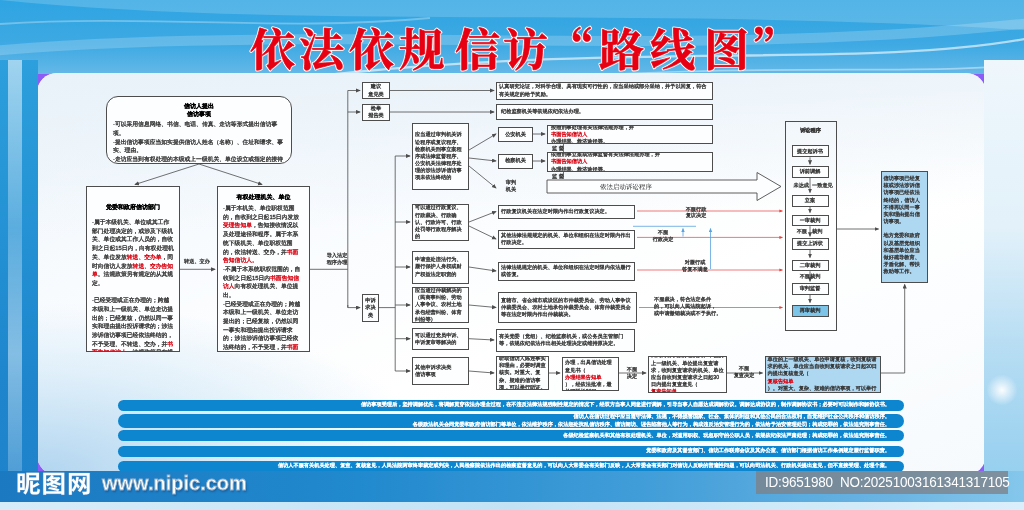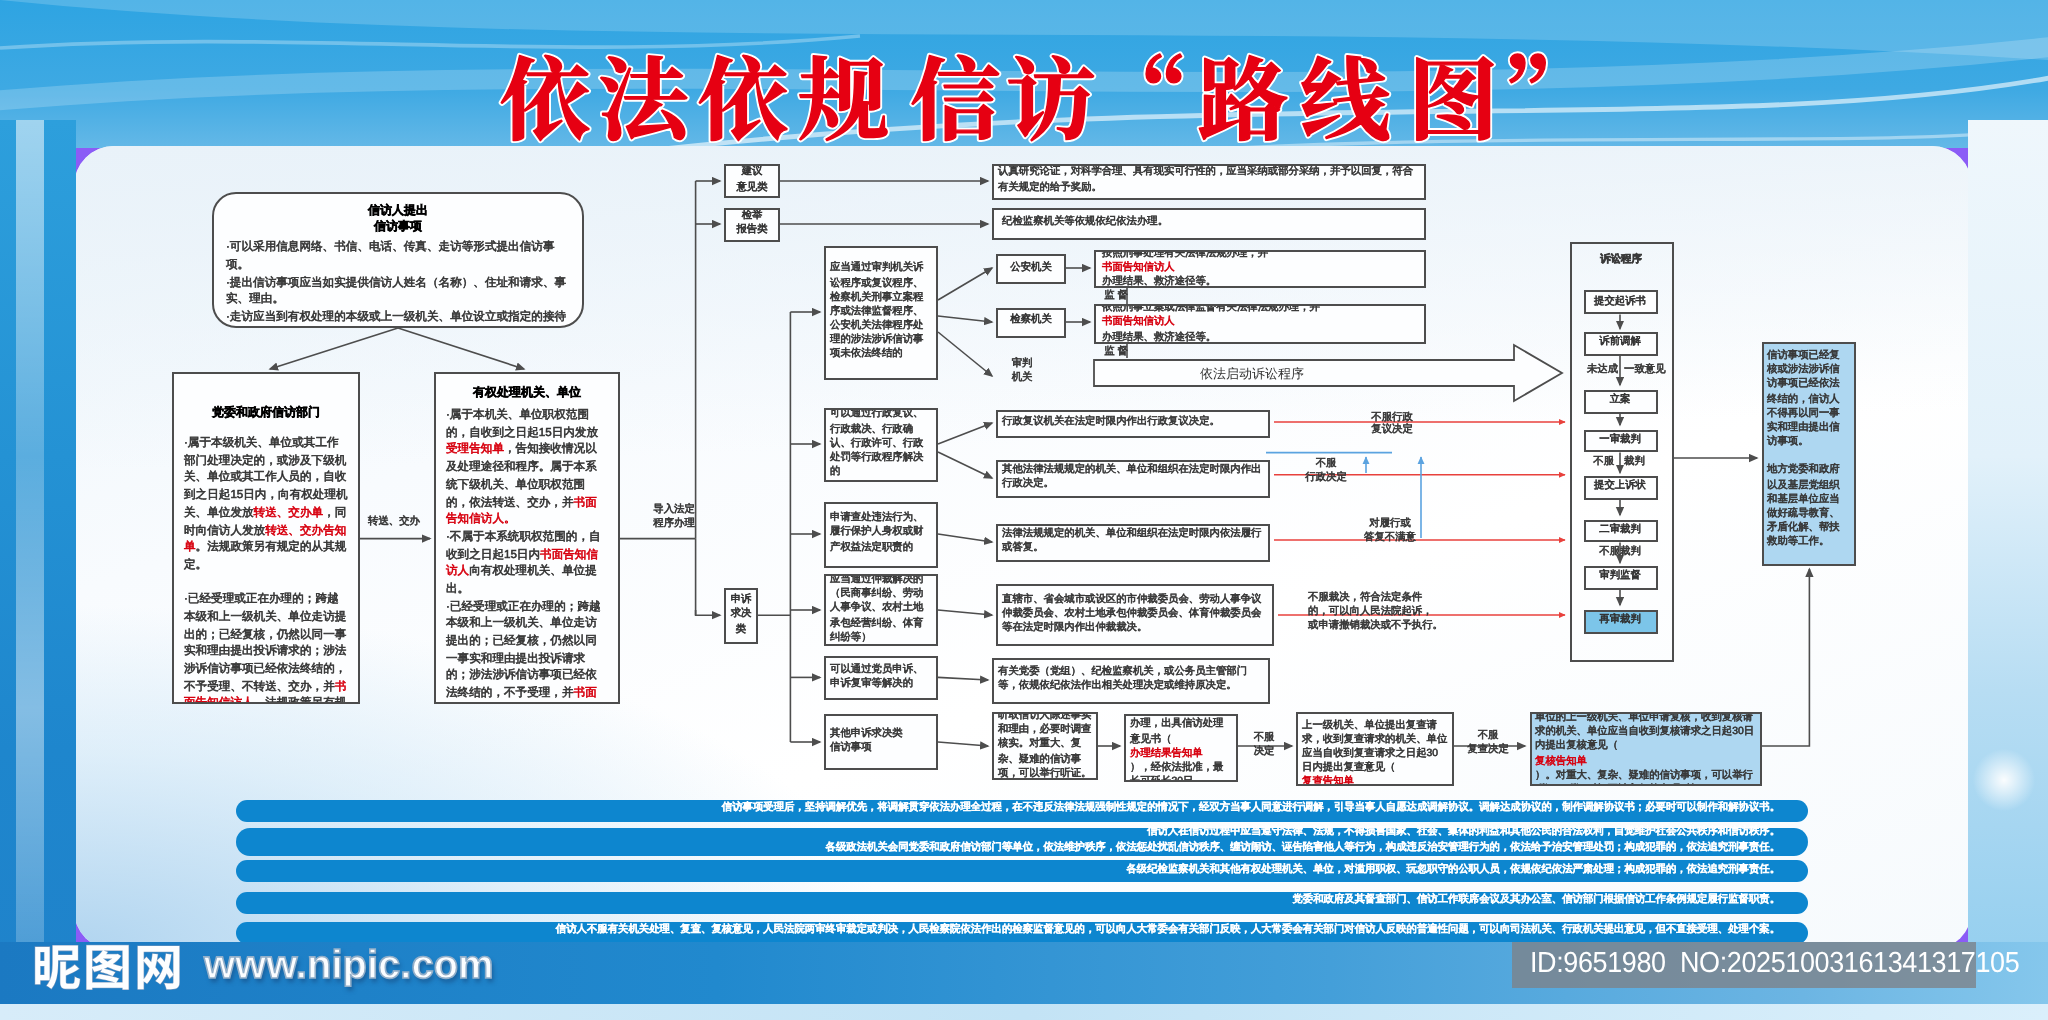--- a/index.html
+++ b/index.html
@@ -29,21 +29,21 @@
 .md > * {width:100%}
 .r {color:#d7000f;-webkit-text-stroke:0.3px #d7000f;}
 .pill {position:absolute;left:118px;width:786px;border-radius:8px;background:#0d86cf;color:#fff;
   font-size:5.2px;line-height:1.45;text-align:right;display:flex;align-items:center;justify-content:flex-end;padding:0 14px 0 26px;-webkit-text-stroke:0.4px #fff;}
 .footer {position:absolute;left:0;top:471px;width:1024px;height:31px;
   background:linear-gradient(90deg,#1b79c2 0%,#2189ce 35%,#449fd9 65%,#6cb5e3 88%,#85c7ec 100%);}
 .bstrip {position:absolute;left:0;top:502px;width:1024px;height:8px;background:linear-gradient(90deg,#d7ecf9,#c3e3f5 50%,#daeffb);}
 .wm {position:absolute;left:16px;top:469px;height:28px;color:#fff;display:flex;align-items:center;}
 .wmtxt {font-size:20px;font-weight:bold;letter-spacing:0px;margin-left:6px;
   text-shadow:1px 2px 2px rgba(20,60,110,0.5);-webkit-text-stroke:0.8px #93afc9;color:#fbfdff;}
-.idbox {position:absolute;left:756px;top:470.5px;width:232px;height:23px;background:rgba(125,130,136,0.78);
+.idbox {position:absolute;left:756px;top:470.5px;width:252px;height:23px;background:rgba(125,130,136,0.78);
   color:#fff;font-size:14.5px;display:flex;align-items:center;padding-left:9px;white-space:nowrap;}
 .idbox span {transform:scaleX(0.93);transform-origin:left center;display:inline-block;letter-spacing:-0.2px;}
 </style>
 </head>
 <body>
 <div id="stage">
   <div class="banner">
   <svg width="1024" height="74" viewBox="0 0 1024 74">
     <defs>
       <linearGradient id="bgb" x1="0" y1="0" x2="0" y2="1">

